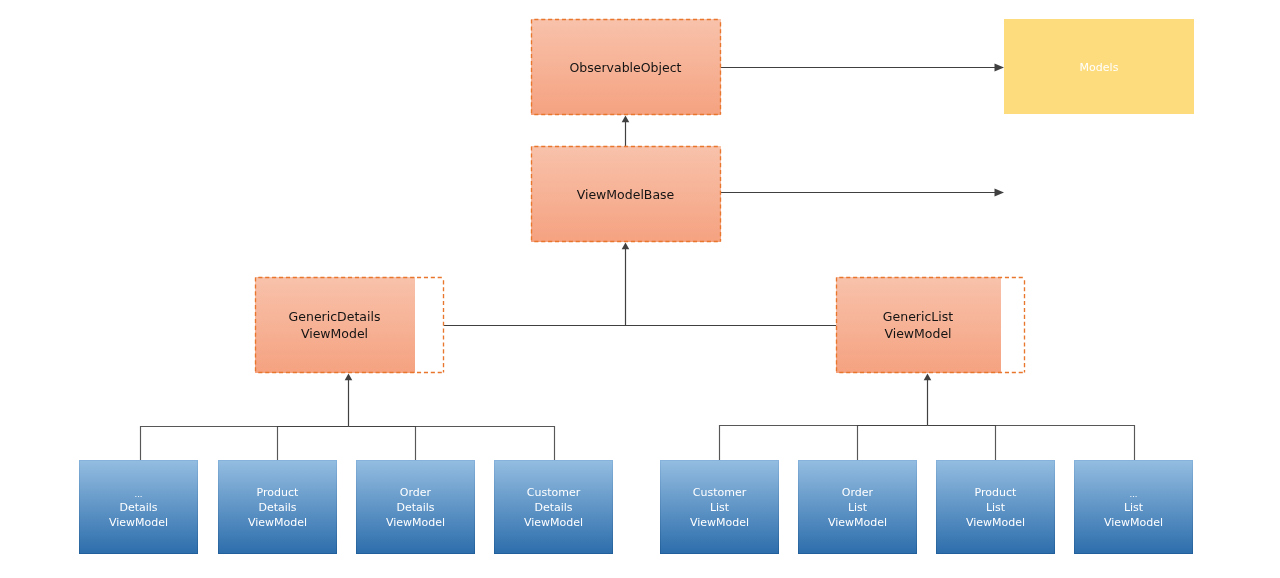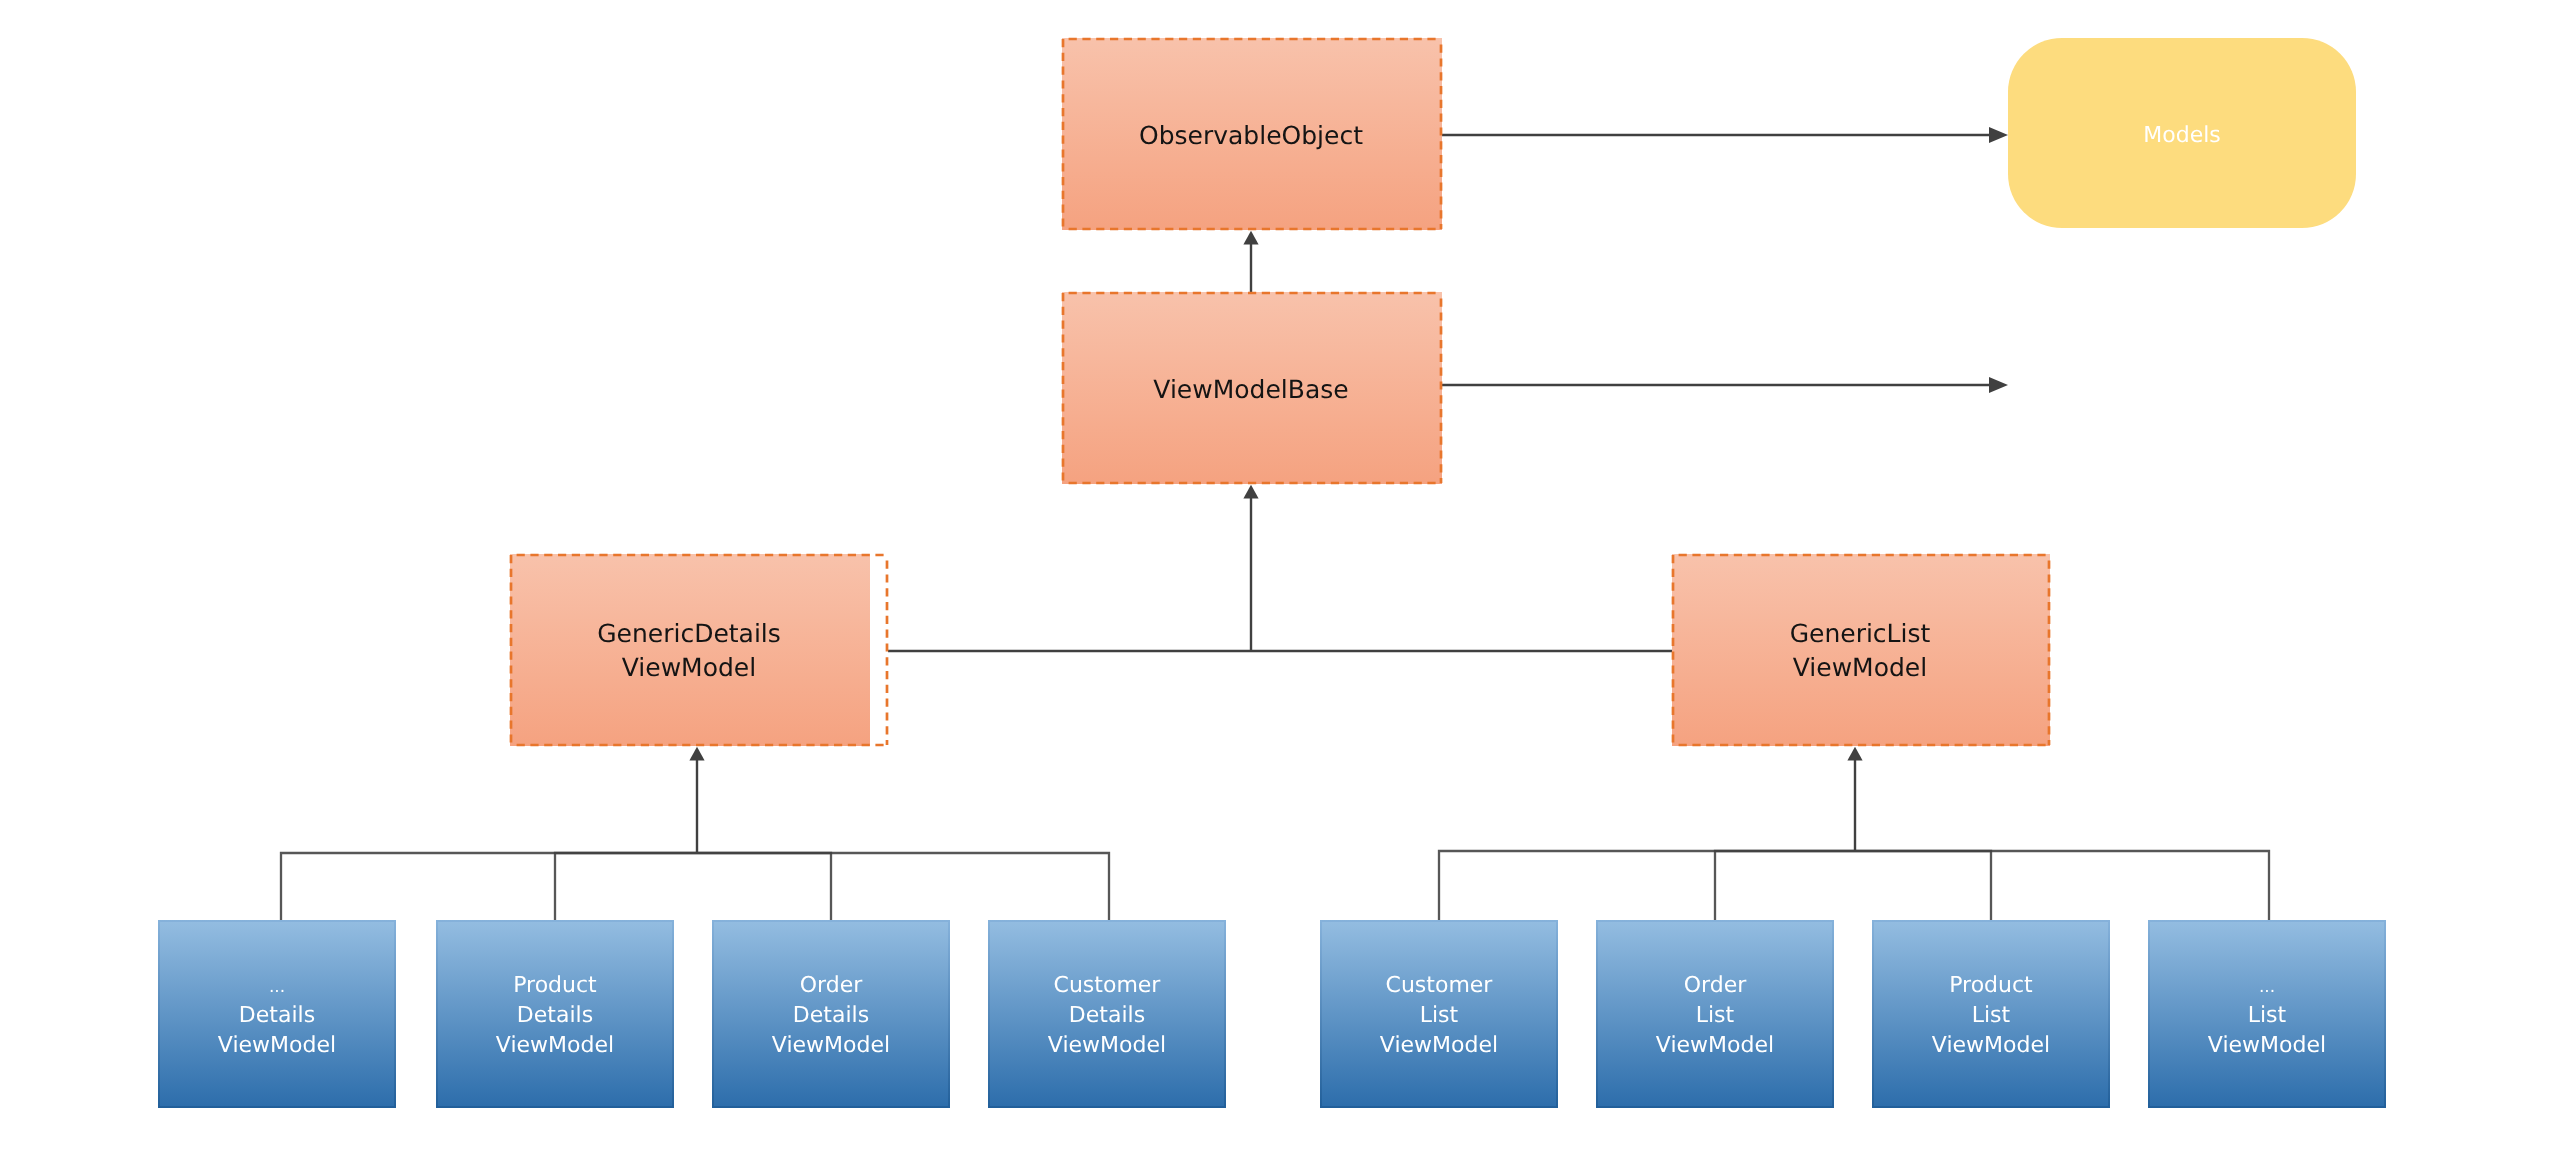--- a/index.html
+++ b/index.html
@@ -126,32 +126,32 @@
   <div class="node k-orange" style="left: 531px; top: 146px; width: 190px; height: 96px;">
     <span class="stack">
       <span class="ln">ViewModelBase</span>
     </span>
   </div>
   <div class="node k-orange" style="left: 531px; top: 19px; width: 190px; height: 96px;">
     <span class="stack">
       <span class="ln">ObservableObject</span>
     </span>
   </div>
-  <div class="node k-yellow" style="left: 1004px; top: 19px; width: 174px; height: 95px; border-radius: 27px;">
+  <div class="node k-yellow" style="left: 1004px; top: 19px; width: 190px; height: 95px;">
     <span class="stack">
       <span class="ln">Models</span>
     </span>
   </div>
-  <div class="node k-orange" style="left: 255px; top: 277px; width: 180px; height: 96px;">
+  <div class="node k-orange" style="left: 255px; top: 277px; width: 160px; height: 96px;">
     <span class="stack">
       <span class="ln">GenericDetails</span>
       <span class="ln">ViewModel</span>
     </span>
   </div>
-  <div class="node k-orange" style="left: 836px; top: 277px; width: 189px; height: 96px;">
+  <div class="node k-orange" style="left: 836px; top: 277px; width: 165px; height: 96px;">
     <span class="stack">
       <span class="ln">GenericList</span>
       <span class="ln">ViewModel</span>
     </span>
   </div>
   <div class="node k-blue" style="left: 79px; top: 460px; width: 119px; height: 94px;">
     <span class="stack">
       <span class="ln ellipsis">...</span>
       <span class="ln">Details</span>
       <span class="ln">ViewModel</span>

